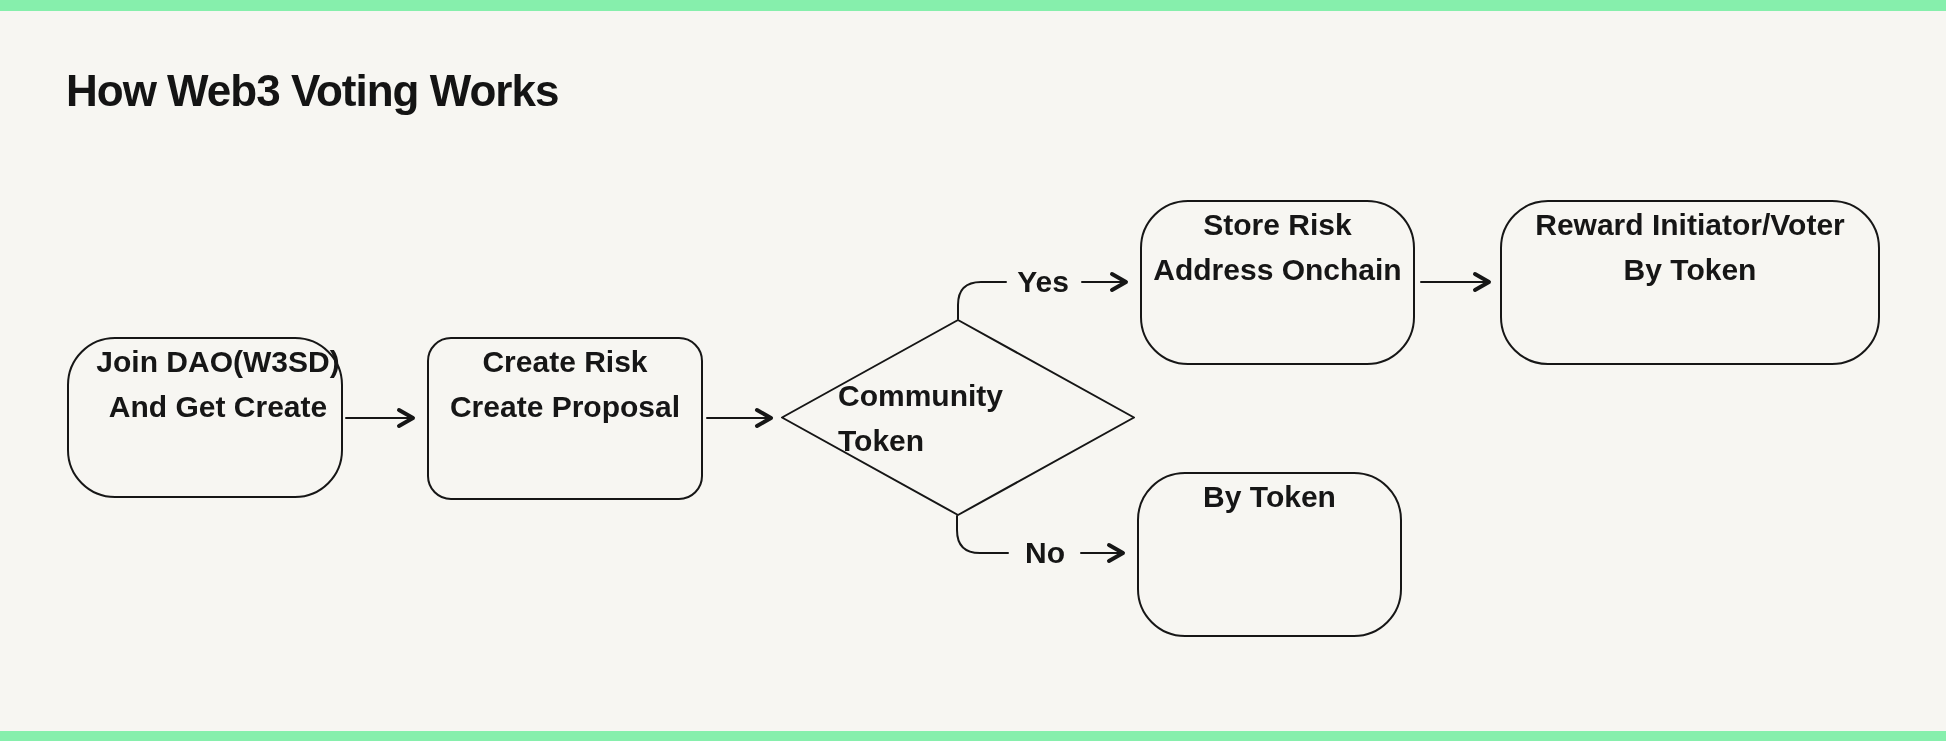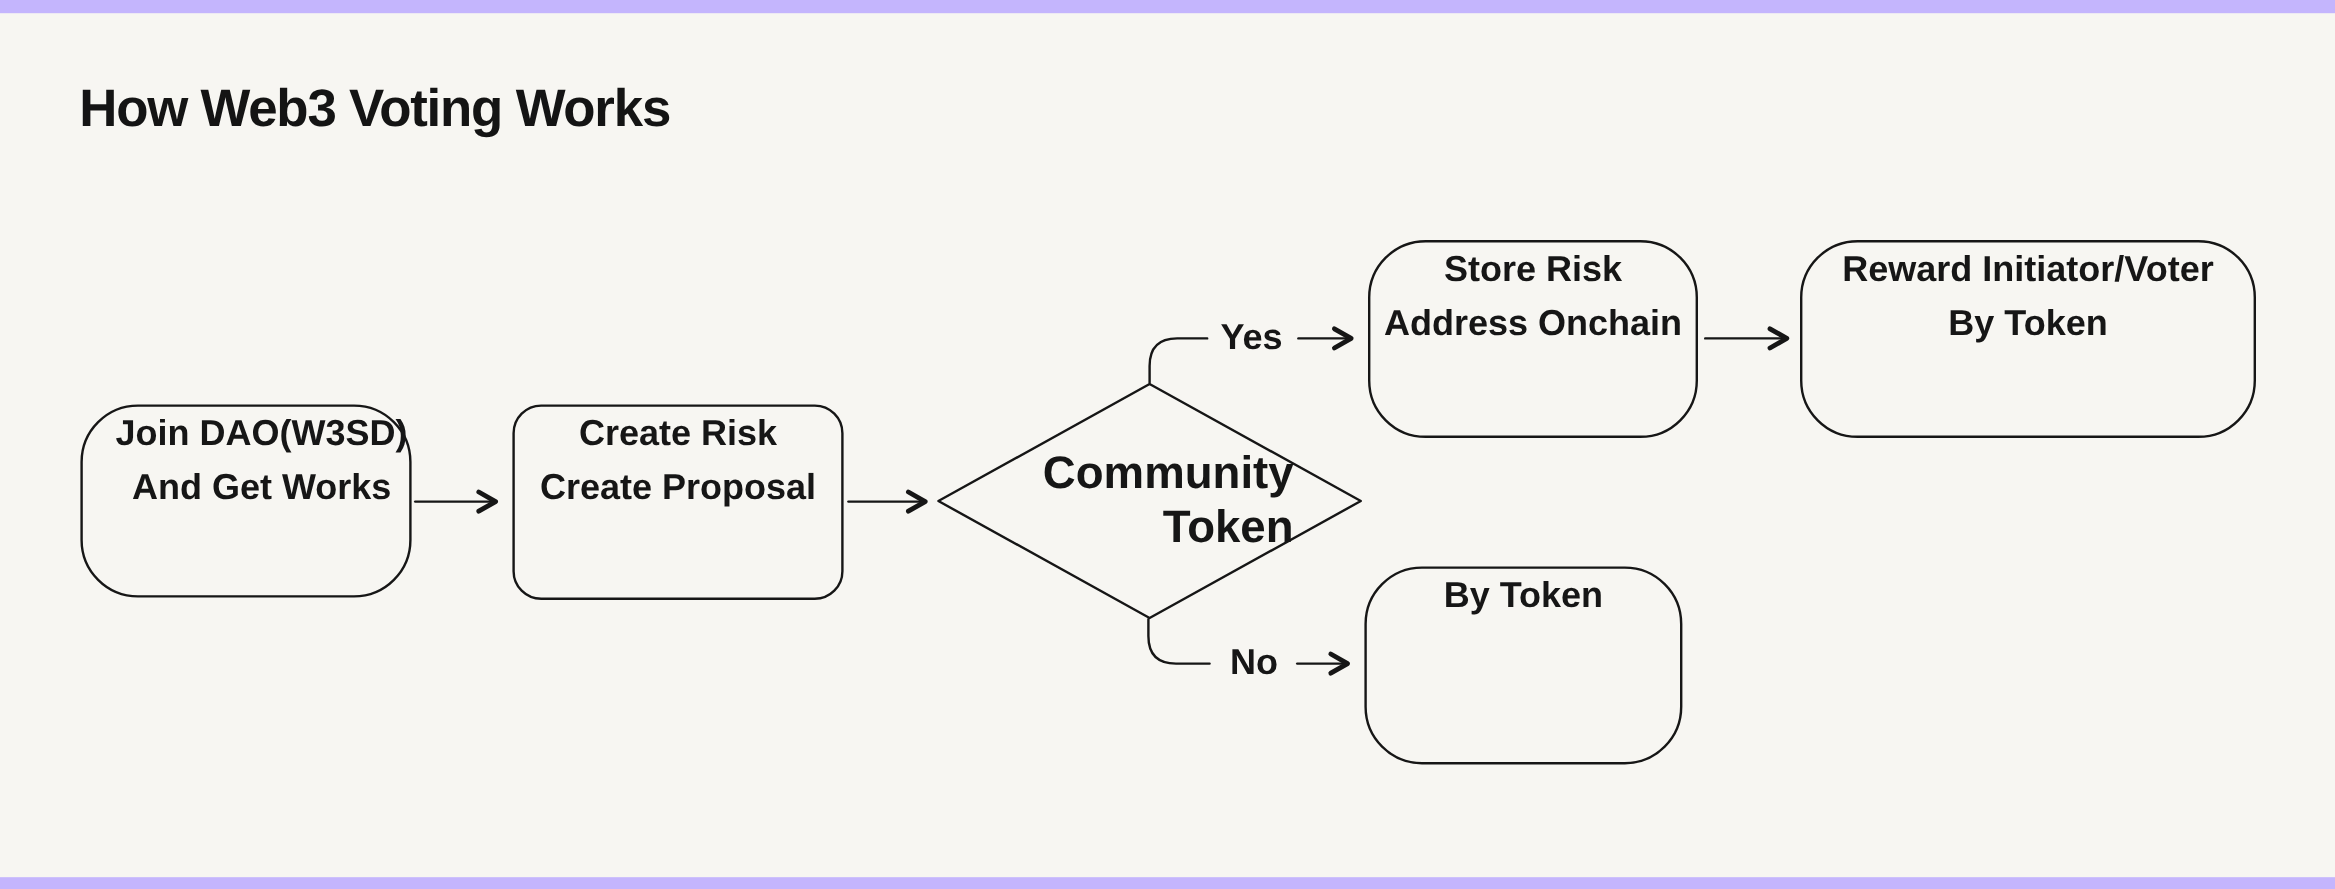--- a/index.html
+++ b/index.html
@@ -1,21 +1,21 @@
 <!DOCTYPE html>
 <html><head>
 <meta charset="utf-8">
 <style>
   * { margin: 0; padding: 0; box-sizing: border-box; }
   html, body { background: #ffffff; }
   .stage {
     position: relative;
     width: 1946px;
     height: 741px;
-    background: #c4b5fd;
+    background: #86efac;
     font-family: "Liberation Sans", sans-serif;
     overflow: hidden;
   }
   .band {
     position: absolute;
     left: 0; top: 11px;
     width: 1946px; height: 720px;
     background: #f7f6f2;
   }
   .title {
@@ -55,22 +55,22 @@
   }
   .node-join            { left: 67px;   top: 337px; width: 276px; height: 161px; padding-left: 26px; }
   .node-create          { left: 427px;  top: 337px; width: 276px; height: 163px; border-radius: 24px; }
   .node-store           { left: 1140px; top: 200px; width: 275px; height: 165px; }
   .node-reward-initiator{ left: 1500px; top: 200px; width: 380px; height: 165px; }
   .node-reward-voter    { left: 1137px; top: 472px; width: 265px; height: 165px; }
   .diamond-label {
     position: absolute;
     left: 838px; top: 373px;
     width: 240px;
-    text-align: right;
-    font-size: 38px;
+    text-align: left;
+    font-size: 30px;
     font-weight: 700;
     line-height: 45px;
     color: #161616;
   }
   .edge-label {
     position: absolute;
     font-size: 30px;
     font-weight: 700;
     color: #161616;
     text-align: center;
@@ -106,21 +106,21 @@
 
     <path d="M957,516 L957,530 Q957,553 980,553 L1008,553"></path>
 
     <path d="M1081,553 L1123,553" marker-end="url(#arrow)"></path>
 
     <path d="M1421,282 L1489,282" marker-end="url(#arrow)"></path>
   </svg>
 
   <div class="node node-join">
     <span>Join DAO(W3SD)</span>
-    <span>And Get Works</span>
+    <span>And Get Create</span>
   </div>
 
   <div class="node node-create">
     <span>Create Risk</span>
     <span>Create Proposal</span>
   </div>
 
   <div class="diamond-label">
     <div>Community</div>
     <div>Token</div>

